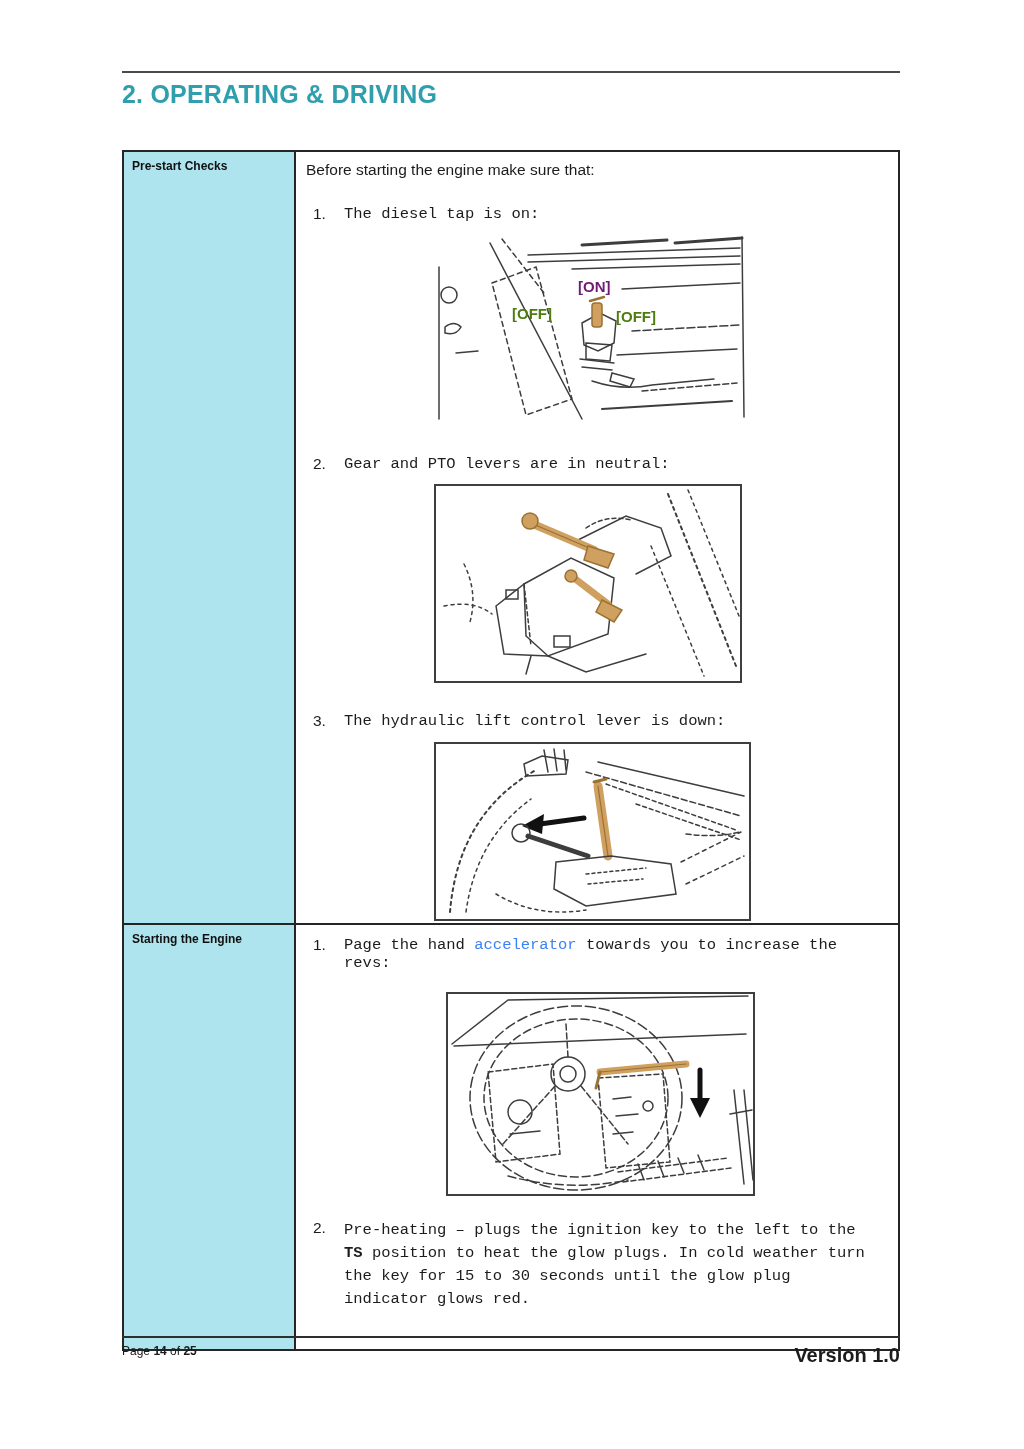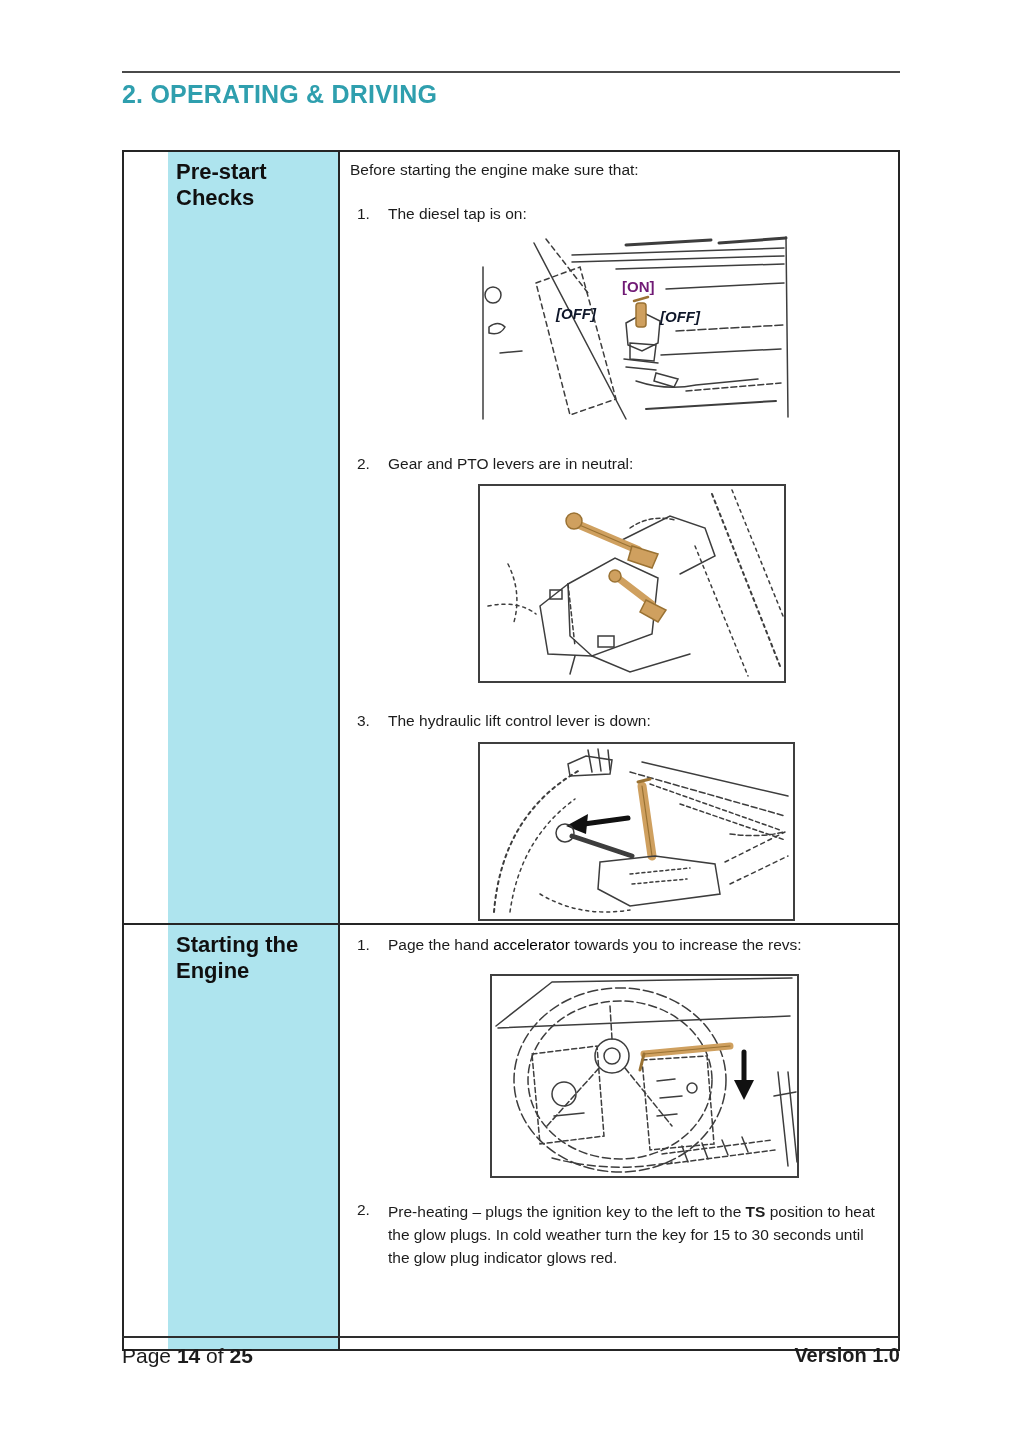--- a/index.html
+++ b/index.html
@@ -34,61 +34,60 @@
     border: 2px solid #252525;
   }
   .t-row { display: flex; }
   .t-row.row-1 { height: 773px; border-bottom: 2px solid #252525; }
   .t-row.row-2 { height: 424px; }
   .cell-head {
     width: 172px;
     background: #aee4ee;
     border-right: 2px solid #252525;
     padding: 7px 8px;
-    font-size: 22px; font-weight: 700;
+    font-size: 12px; font-weight: 700;
     color: #101010;
-    margin-left: 44px;
   }
   .cell-body {
     flex: 1;
     padding: 8px 10px 0 10px;
     font-size: 15.5px;
   }
   .intro { margin-top: 1px; }
   .li { display: flex; margin-left: 7px; }
   .li .num { width: 31px; flex: 0 0 31px; }
-  .li .txt { flex: 1; }
+  .li .txt { flex: 1; font-family: Liberation Mono, monospace; }
   .mt-item1 { margin-top: 26px; }
   .mt-item2 { margin-top: 31px; }
   .mt-item3 { margin-top: 29px; }
   .figure {
     position: relative;
     background: #fff;
   }
   .fig-1 { margin: 8px 0 0 126px; width: 322px; height: 193px; }
   .fig-2 { margin: 11px 0 0 128px; width: 308px; height: 199px; border: 2px solid #3f3f3f; }
   .fig-3 { margin: 12px 0 0 128px; width: 317px; height: 179px; border: 2px solid #3f3f3f; }
   .fig-4 { margin: 20px 0 0 140px; width: 309px; height: 204px; border: 2px solid #3f3f3f; }
   .fig-label {
     position: absolute;
     font-size: 15px; font-weight: 700;
   }
   .lbl-on { color: #701a75; left: 146px; top: 47px; }
-  .lbl-off { color: #0f172a; font-style: italic; }
+  .lbl-off { color: #4d7c0f; }
   .lbl-off-left { left: 80px; top: 74px; }
   .lbl-off-right { left: 184px; top: 77px; }
-  .accent-gray { color: #000000; }
+  .accent-gray { color: #3b82f6; }
   .bold { font-weight: 700; }
   .row2-item1 { margin-top: 3px; }
   .row2-item2 { margin-top: 23px; }
   .row2-item2 .txt { max-width: 522px; line-height: 1.48; }
   .footer-left {
     position: absolute;
     left: 122px; top: 1344px;
-    font-size: 21px;
+    font-size: 12px;
   }
   .footer-right {
     position: absolute;
     right: 124px; top: 1344px;
     font-size: 20px; font-weight: 700;
   }
   svg.sketch { display: block; width: 100%; height: 100%; }
 </style>
 </head>
 <body>

